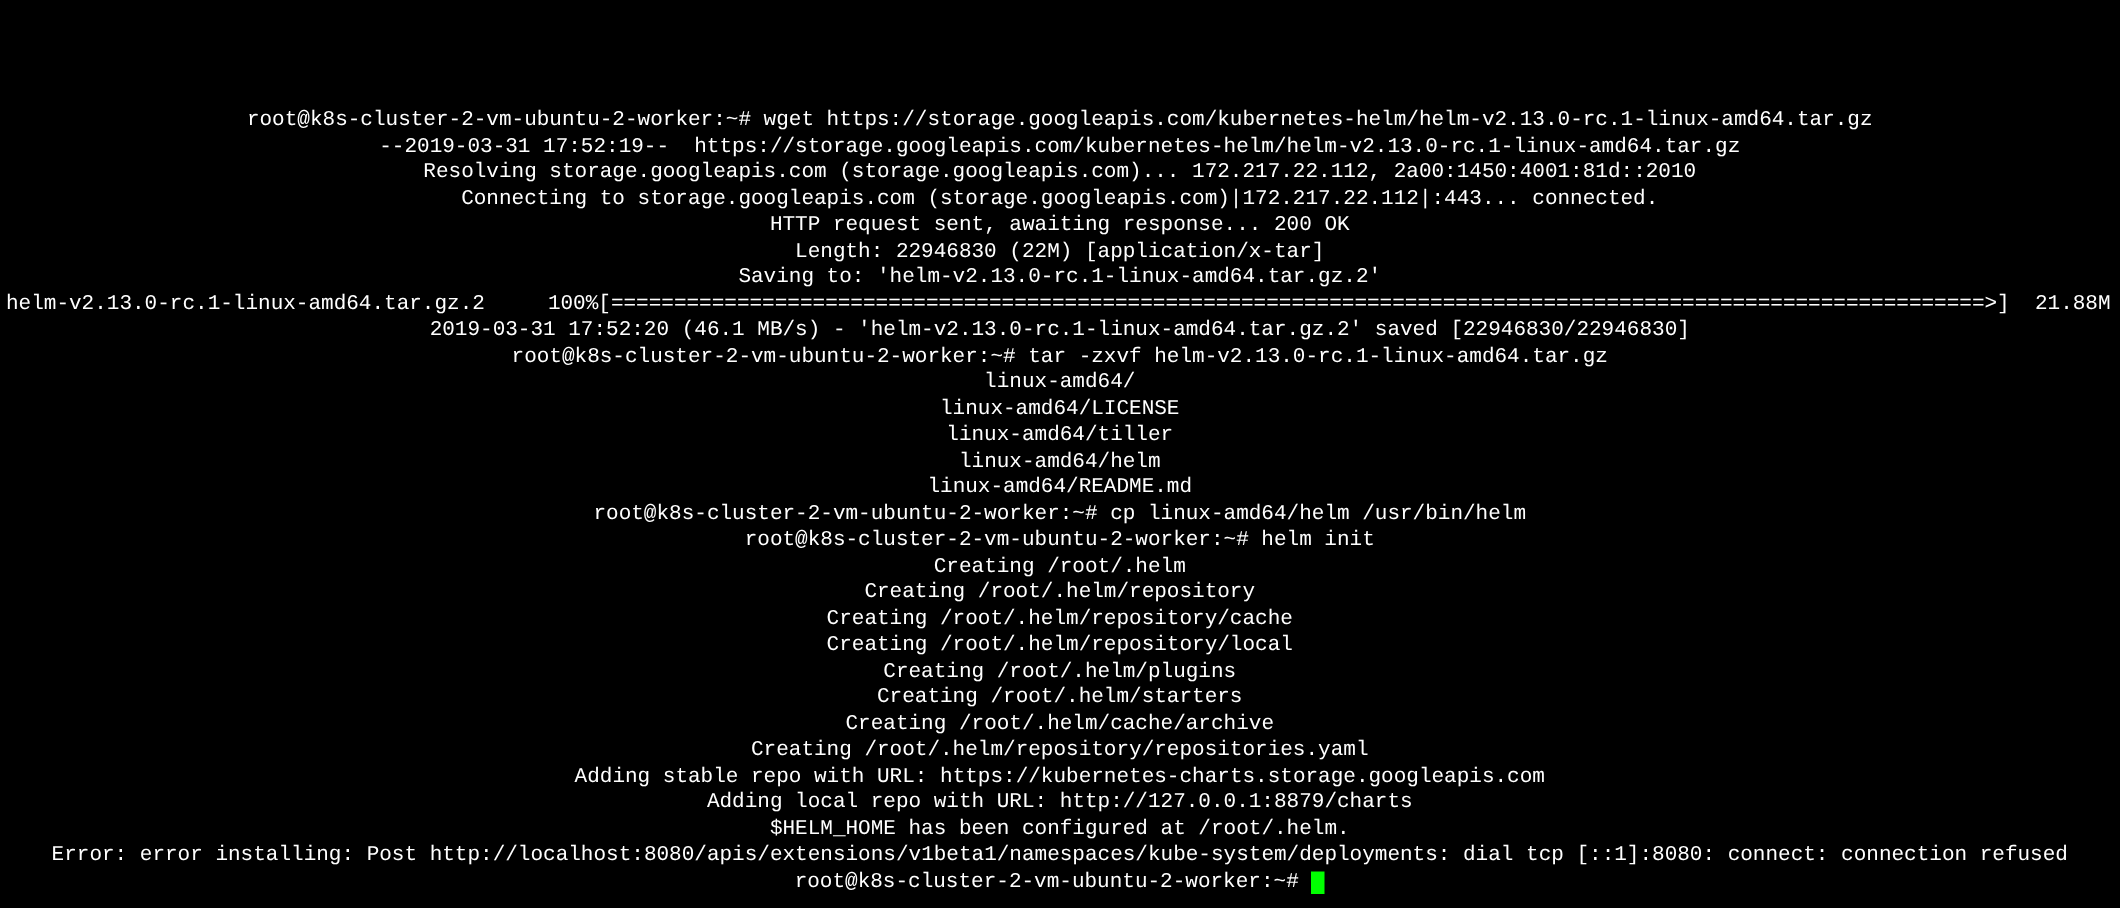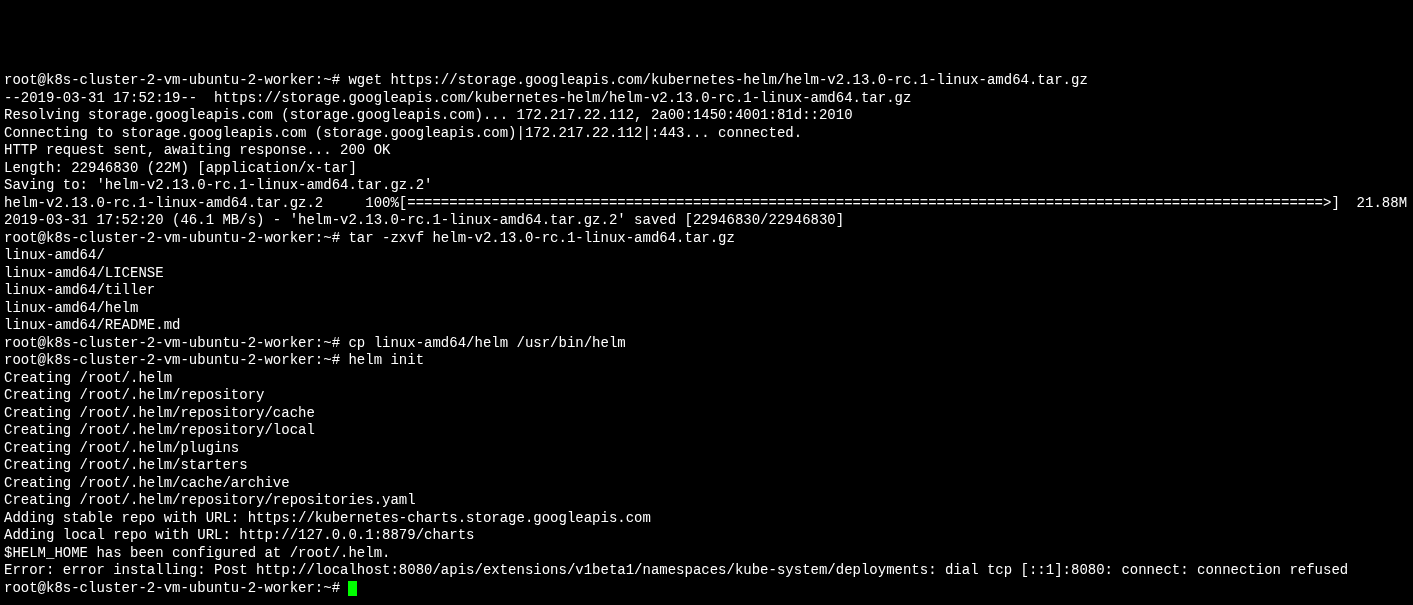--- a/index.html
+++ b/index.html
@@ -17,20 +17,21 @@
       width: 1413px;
       height: 605px;
       overflow: hidden;
       white-space: pre;
     }
     .terminal {
       white-space: pre;
     }
     .line {
       display: block;
+      text-align: center;
     }
     .cursor {
       display: inline-block;
       background-color: #00ff00;
       width: 9px;
       height: 15px;
       vertical-align: text-bottom;
     }
   </style>
 </head>

